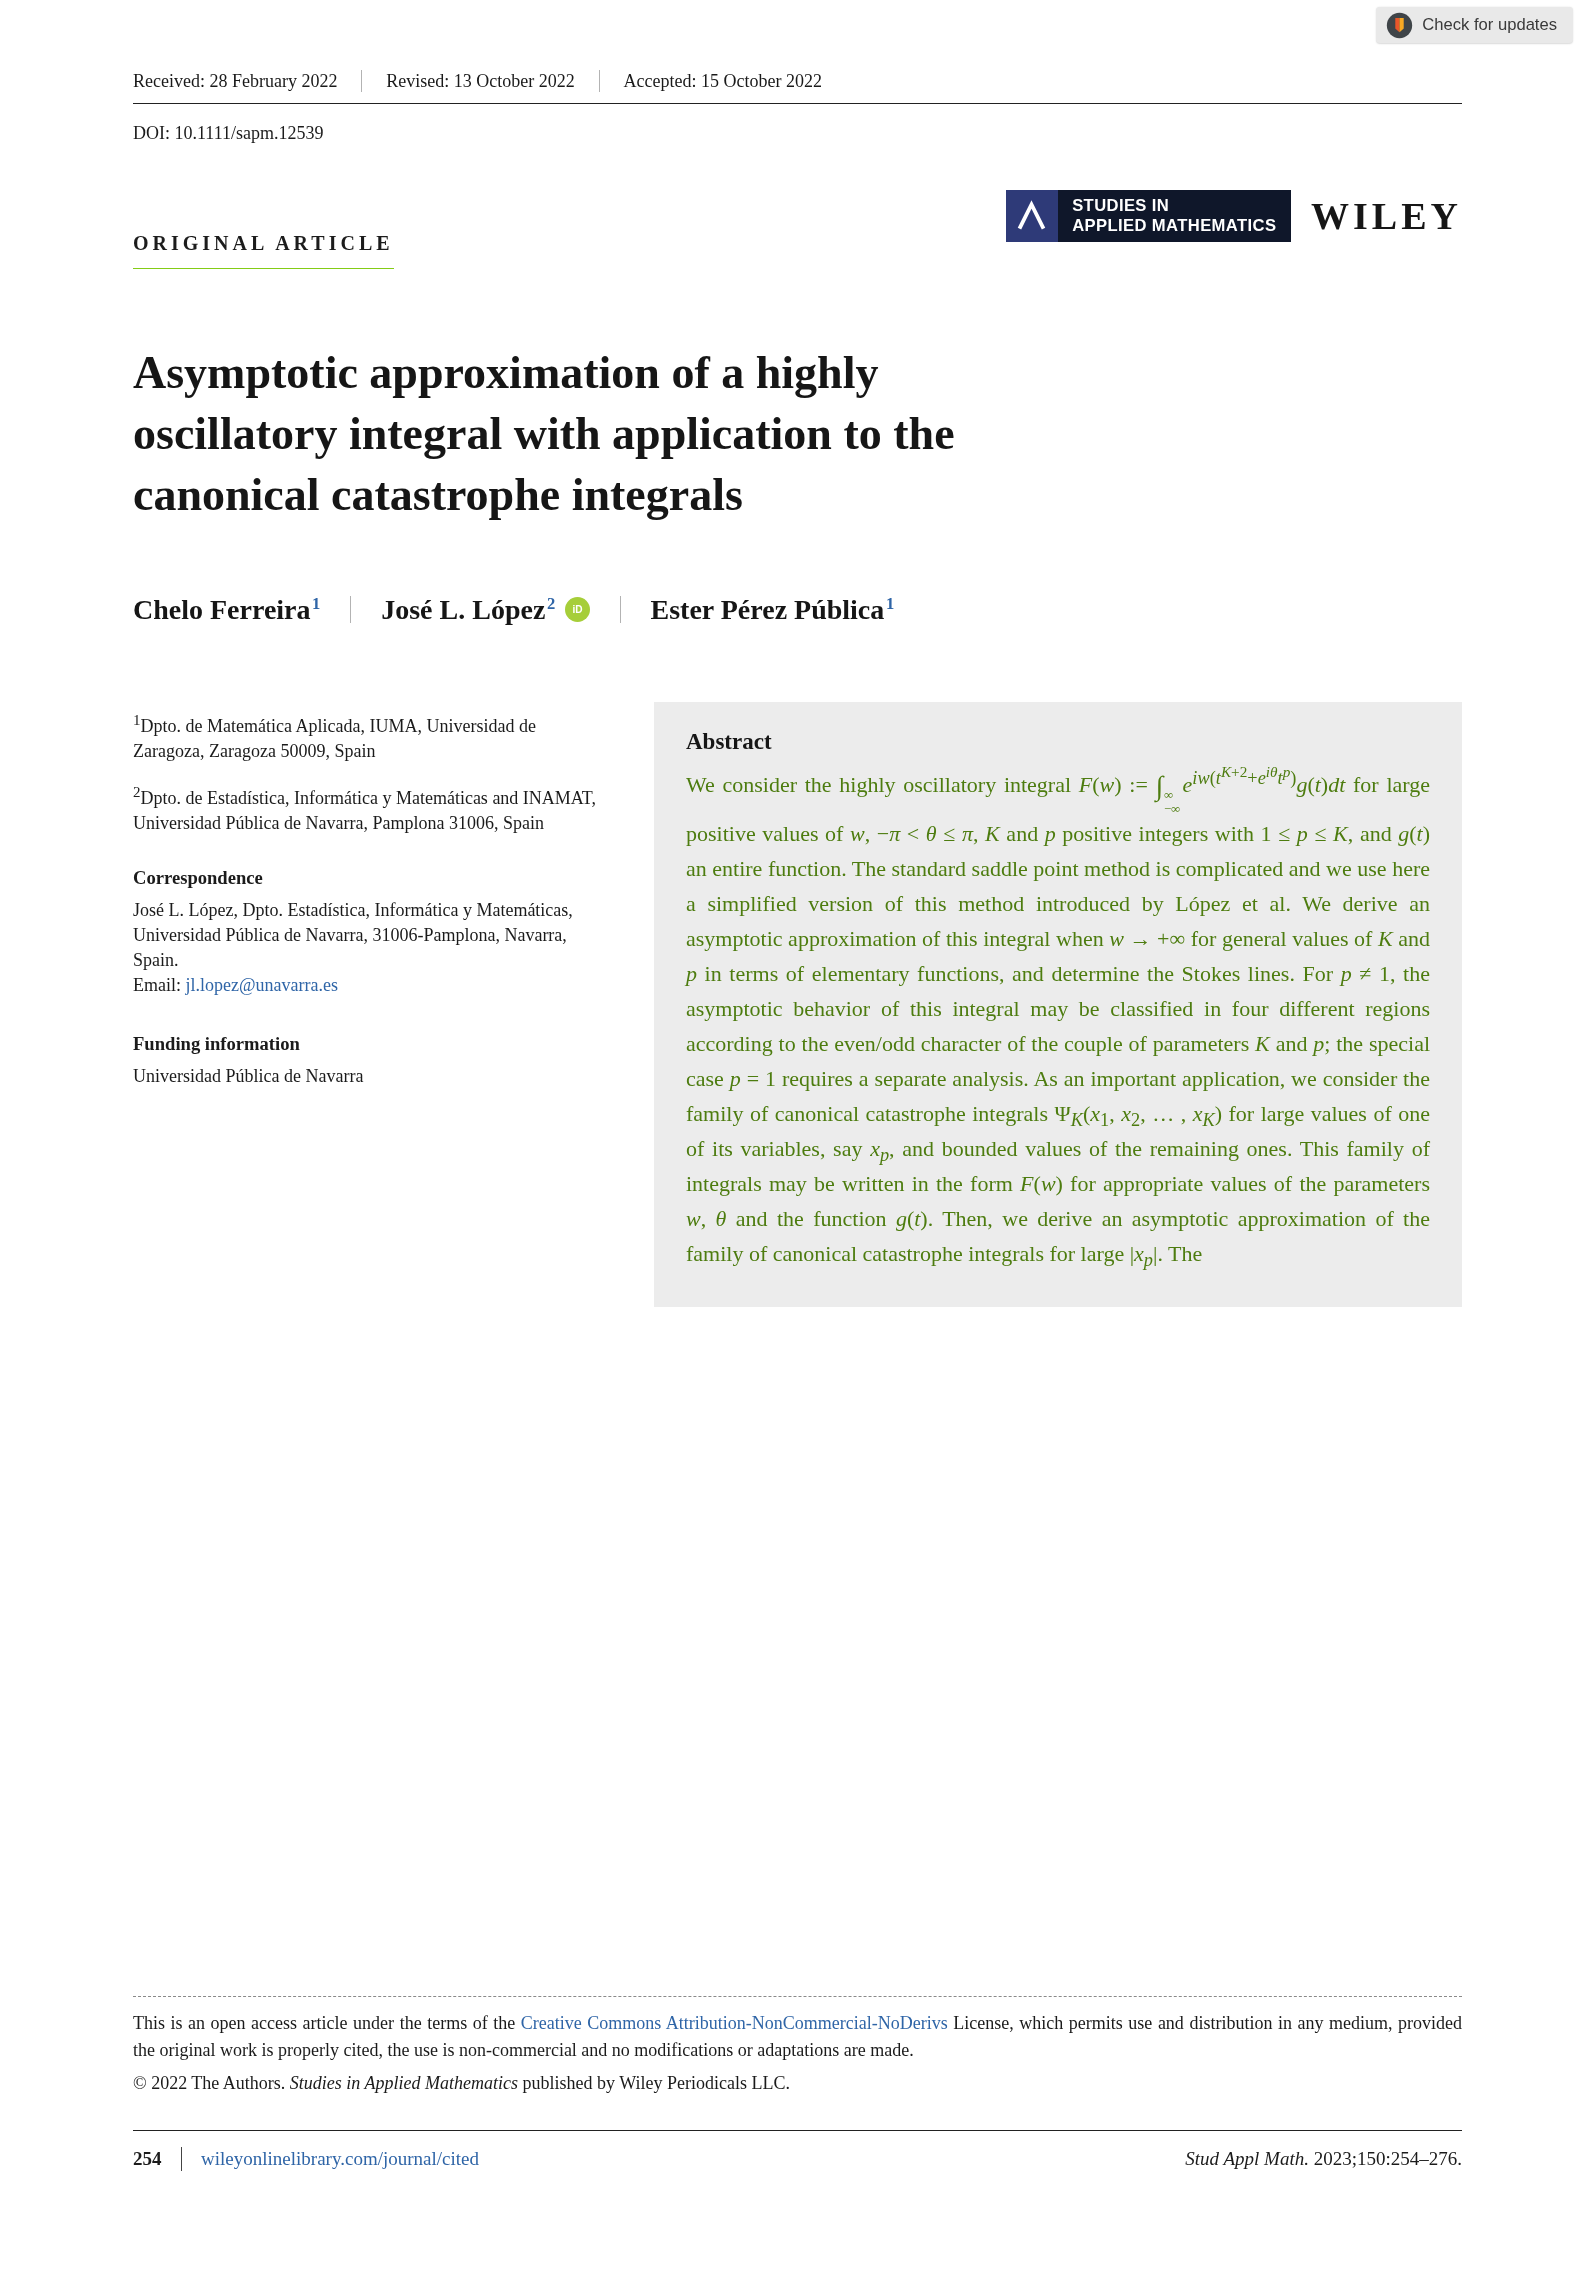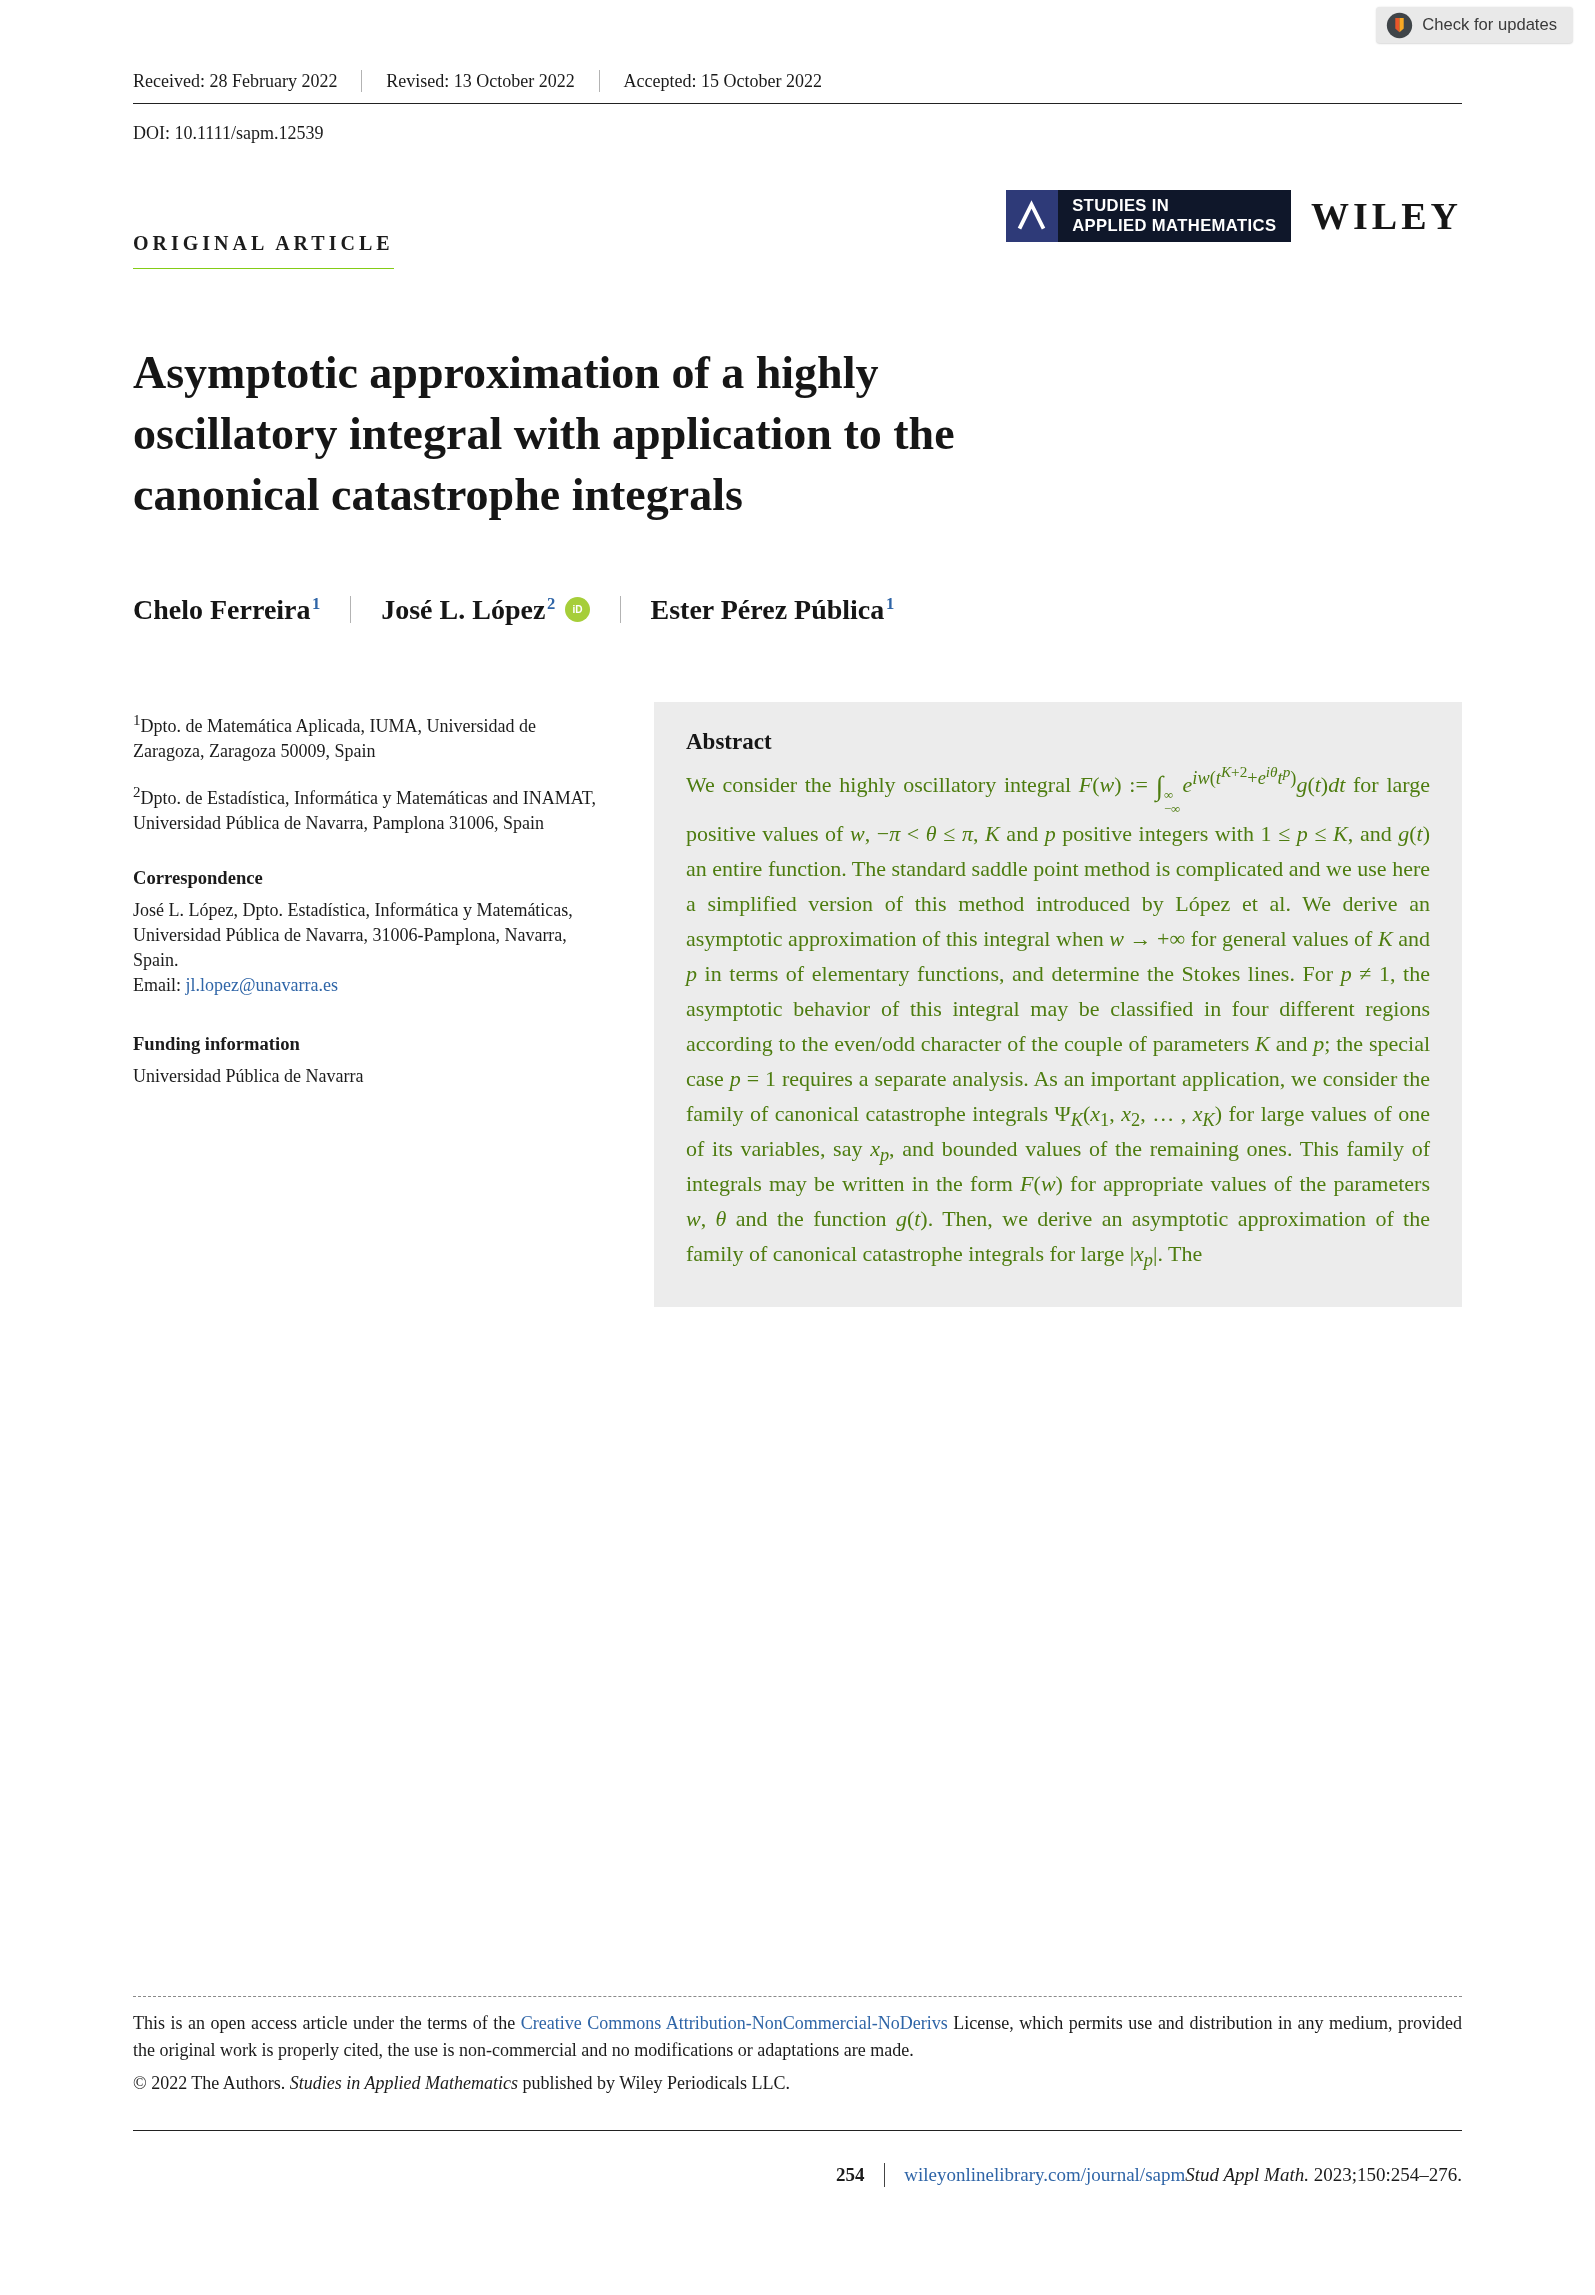--- a/index.html
+++ b/index.html
@@ -76,21 +76,21 @@
   .abstract .body sub{line-height:0;}
   .intgrp{white-space:nowrap;}
   .int{font-size:1.25em;vertical-align:-0.12em;}
   .lims{display:inline-flex;flex-direction:column;font-size:0.58em;line-height:1.05;vertical-align:-0.55em;margin:0 2.4px 0 0.8px;}
 
   
   .footer{position:absolute;left:133px;right:133px;top:1996px;}
   .dashrule{border-top:1.6px dashed #8a8a8a;}
   .oa{margin:12.6px 0 0;font-size:18px;line-height:27px;text-align:justify;color:#1b1b1b;}
   .copyright{margin:6.3px 0 0;font-size:18px;line-height:27px;color:#1b1b1b;}
-  .bottombar{margin-top:33px;border-top:1.6px solid #222;padding-top:32px;display:flex;justify-content:flex-end;align-items:center;font-size:19px;}
+  .bottombar{margin-top:33px;border-top:1.6px solid #222;padding-top:16px;display:flex;justify-content:space-between;align-items:center;font-size:19px;}
   .bottom-left{display:flex;align-items:center;}
   .pageno{font-weight:700;}
   .page-divider{width:1.6px;height:24px;background:#444;margin:0 19px;}
   .citation{color:#1b1b1b;}
 </style>
 </head>
 <body>
 
 <div class="page">
 
@@ -183,20 +183,20 @@
 
   <div class="footer">
     <div class="dashrule"></div>
     <p class="oa"><span>This is an open access article under the terms of the </span><a class="link">Creative Commons Attribution-NonCommercial-NoDerivs</a><span> License, which permits use and distribution in any medium, provided the original work is properly cited, the use is non-commercial and no modifications or adaptations are made.</span></p>
     <p class="copyright"><span>© 2022 The Authors. </span><i>Studies in Applied Mathematics</i><span> published by Wiley Periodicals LLC.</span></p>
 
     <div class="bottombar">
       <div class="bottom-left">
         <span class="pageno">254</span>
         <span class="page-divider"></span>
-        <a class="link">wileyonlinelibrary.com/journal/sapm</a>
+        <a class="link">wileyonlinelibrary.com/journal/cited</a>
       </div>
       <div class="citation"><i>Stud Appl Math.</i><span> 2023;150:254–276.</span></div>
     </div>
   </div>
 
 </div>
 
 
 </body></html>

